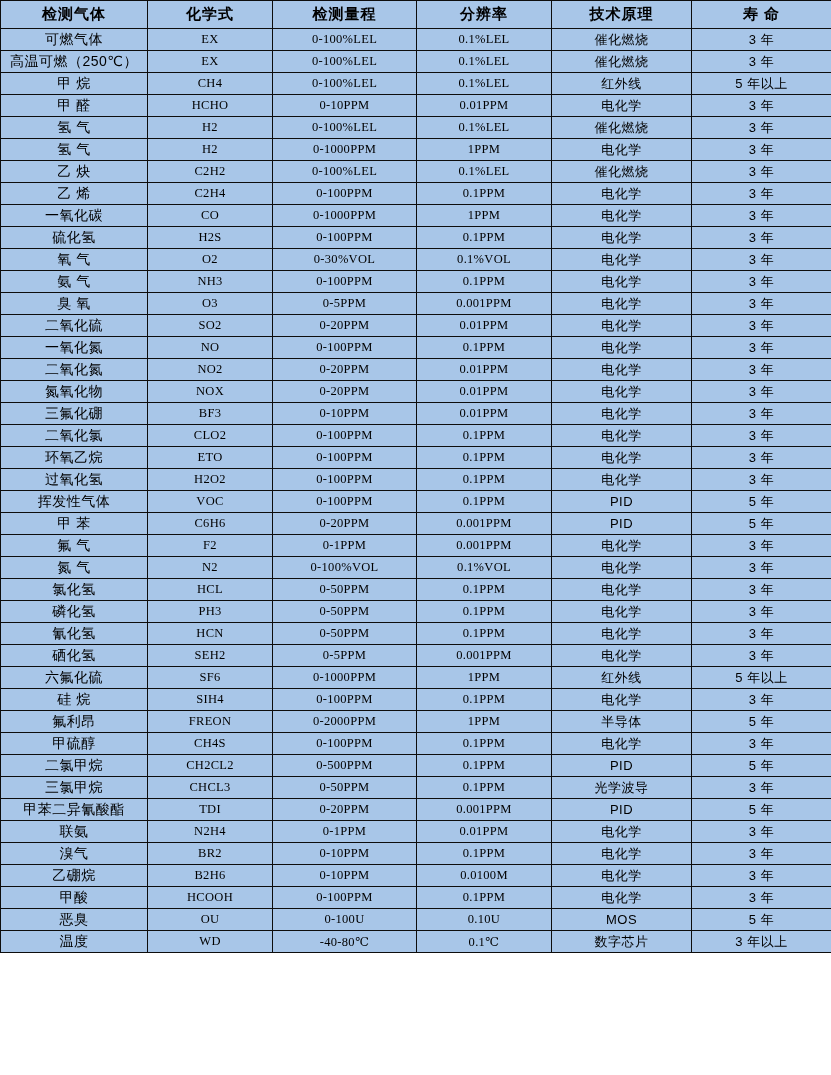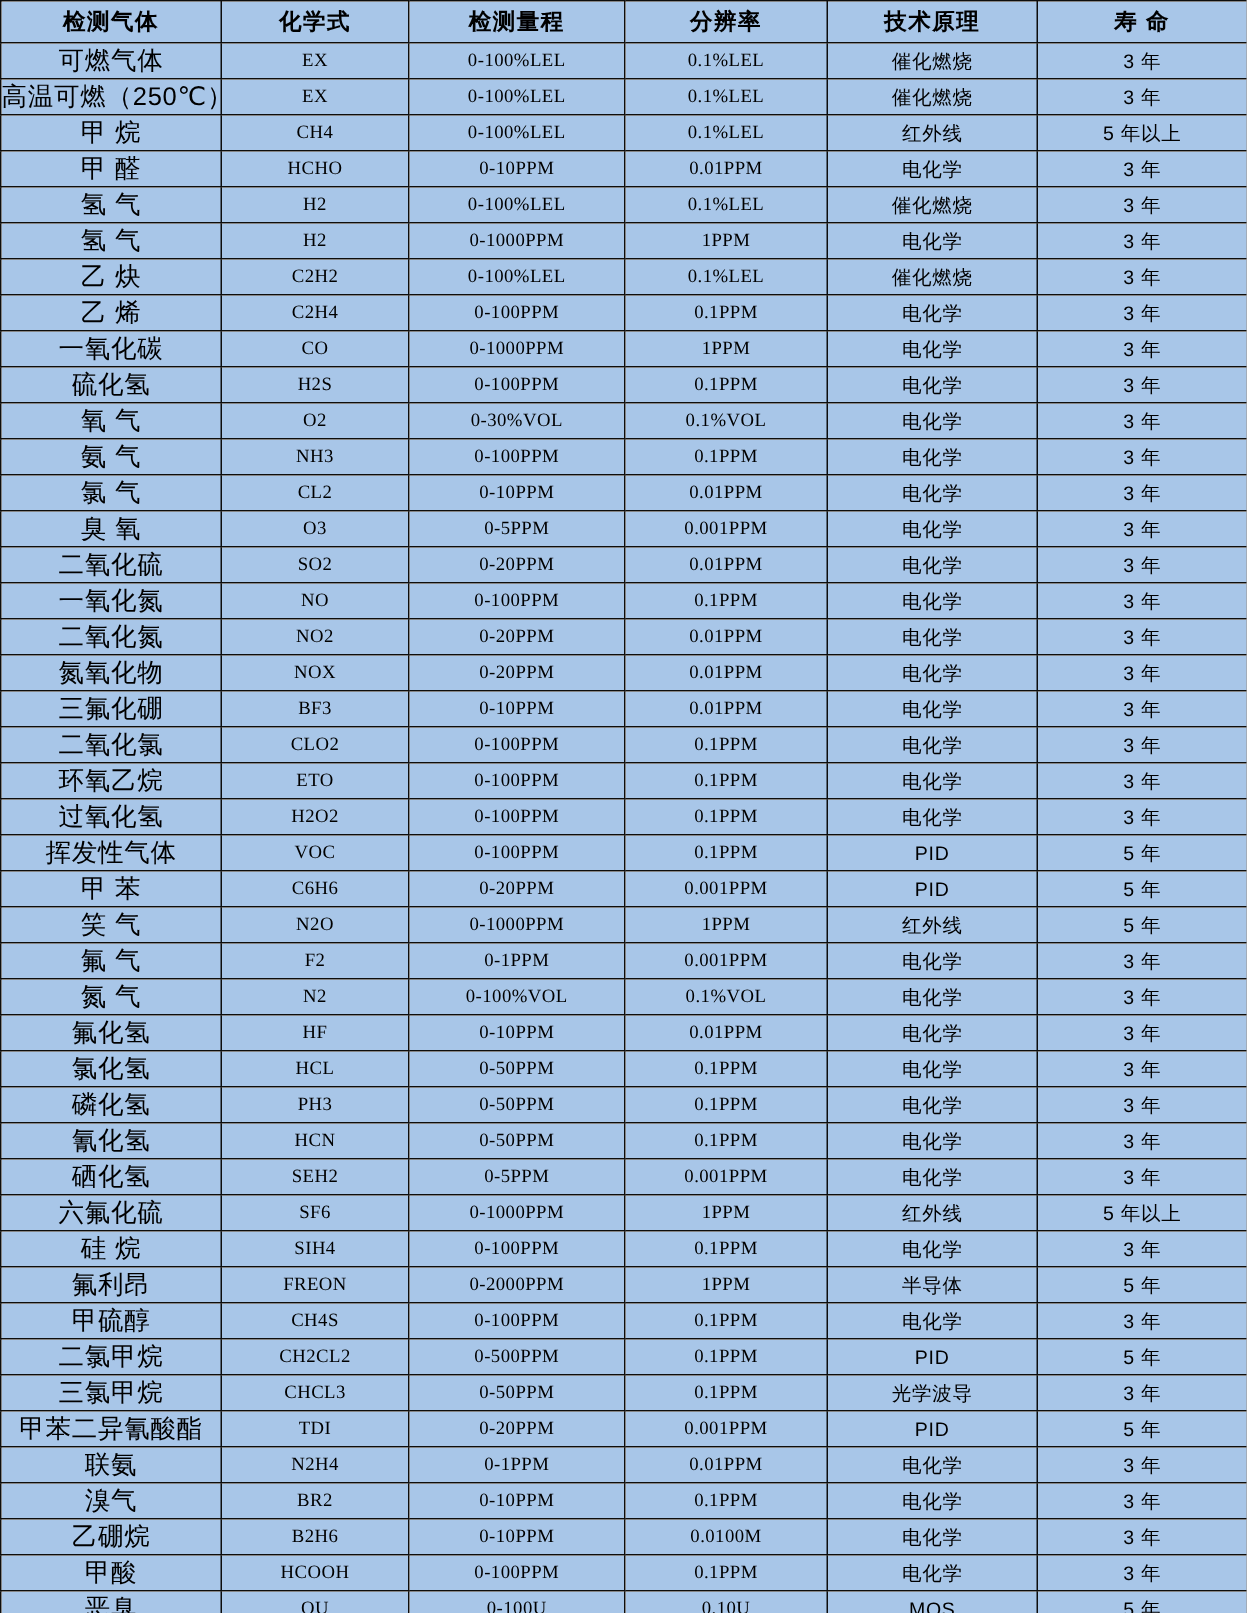--- a/index.html
+++ b/index.html
@@ -39,21 +39,21 @@
     font-size: 15px;
     font-weight: bold;
     letter-spacing: 1px;
   }
   table.gas-table tbody td {
     height: 21px;
     font-size: 13px;
     font-weight: normal;
   }
   table.gas-table tbody td.name {
-    font-size: 17px;
+    font-size: 14px;
     letter-spacing: 0.5px;
   }
   table.gas-table tbody td.formula,
   table.gas-table tbody td.range,
   table.gas-table tbody td.resolution {
     font-family: "Liberation Serif", "DejaVu Serif", serif;
     font-size: 12.5px;
     letter-spacing: 0.3px;
   }
   table.gas-table tbody td.principle,
@@ -175,28 +175,20 @@
       </tr>
       <tr>
         <td class="name">氨 气</td>
         <td class="formula">NH3</td>
         <td class="range">0-100PPM</td>
         <td class="resolution">0.1PPM</td>
         <td class="principle">电化学</td>
         <td class="life">3 年</td>
       </tr>
       <tr>
-        <td class="name">氯 气</td>
-        <td class="formula">CL2</td>
-        <td class="range">0-10PPM</td>
-        <td class="resolution">0.01PPM</td>
-        <td class="principle">电化学</td>
-        <td class="life">3 年</td>
-      </tr>
-      <tr>
         <td class="name">臭 氧</td>
         <td class="formula">O3</td>
         <td class="range">0-5PPM</td>
         <td class="resolution">0.001PPM</td>
         <td class="principle">电化学</td>
         <td class="life">3 年</td>
       </tr>
       <tr>
         <td class="name">二氧化硫</td>
         <td class="formula">SO2</td>
@@ -271,48 +263,32 @@
       </tr>
       <tr>
         <td class="name">甲 苯</td>
         <td class="formula">C6H6</td>
         <td class="range">0-20PPM</td>
         <td class="resolution">0.001PPM</td>
         <td class="principle">PID</td>
         <td class="life">5 年</td>
       </tr>
       <tr>
-        <td class="name">笑 气</td>
-        <td class="formula">N2O</td>
-        <td class="range">0-1000PPM</td>
-        <td class="resolution">1PPM</td>
-        <td class="principle">红外线</td>
-        <td class="life">5 年</td>
-      </tr>
-      <tr>
         <td class="name">氟 气</td>
         <td class="formula">F2</td>
         <td class="range">0-1PPM</td>
         <td class="resolution">0.001PPM</td>
         <td class="principle">电化学</td>
         <td class="life">3 年</td>
       </tr>
       <tr>
         <td class="name">氮 气</td>
         <td class="formula">N2</td>
         <td class="range">0-100%VOL</td>
         <td class="resolution">0.1%VOL</td>
-        <td class="principle">电化学</td>
-        <td class="life">3 年</td>
-      </tr>
-      <tr>
-        <td class="name">氟化氢</td>
-        <td class="formula">HF</td>
-        <td class="range">0-10PPM</td>
-        <td class="resolution">0.01PPM</td>
         <td class="principle">电化学</td>
         <td class="life">3 年</td>
       </tr>
       <tr>
         <td class="name">氯化氢</td>
         <td class="formula">HCL</td>
         <td class="range">0-50PPM</td>
         <td class="resolution">0.1PPM</td>
         <td class="principle">电化学</td>
         <td class="life">3 年</td>

